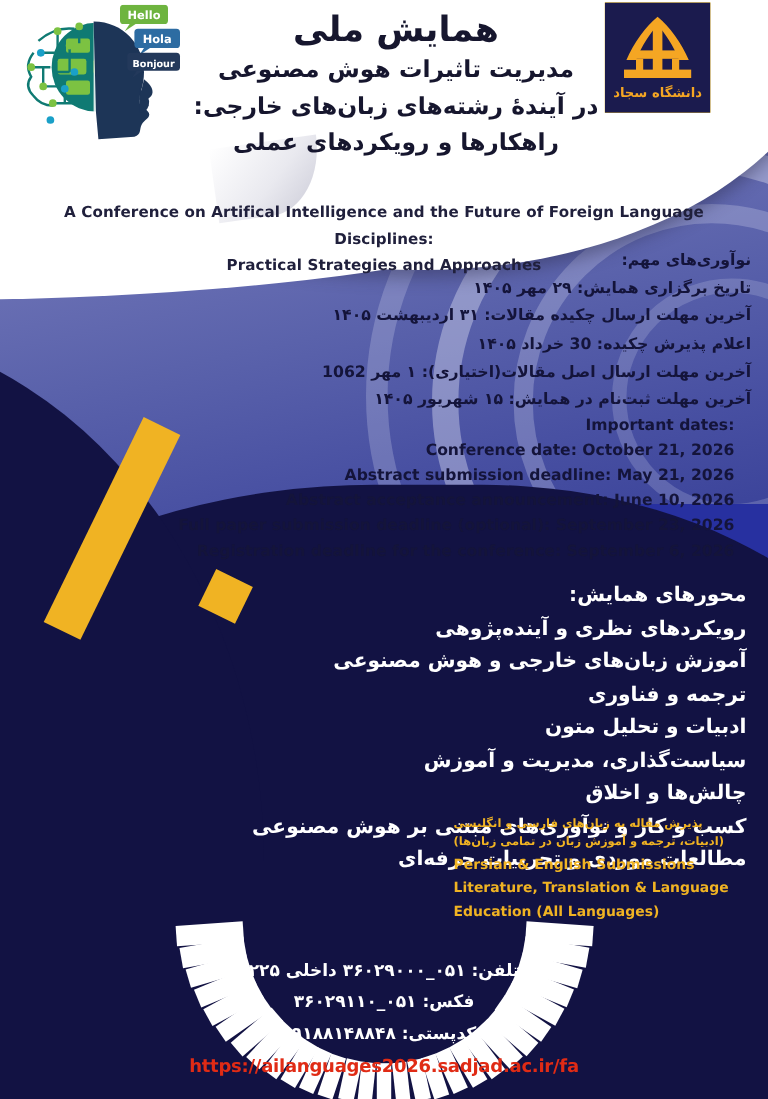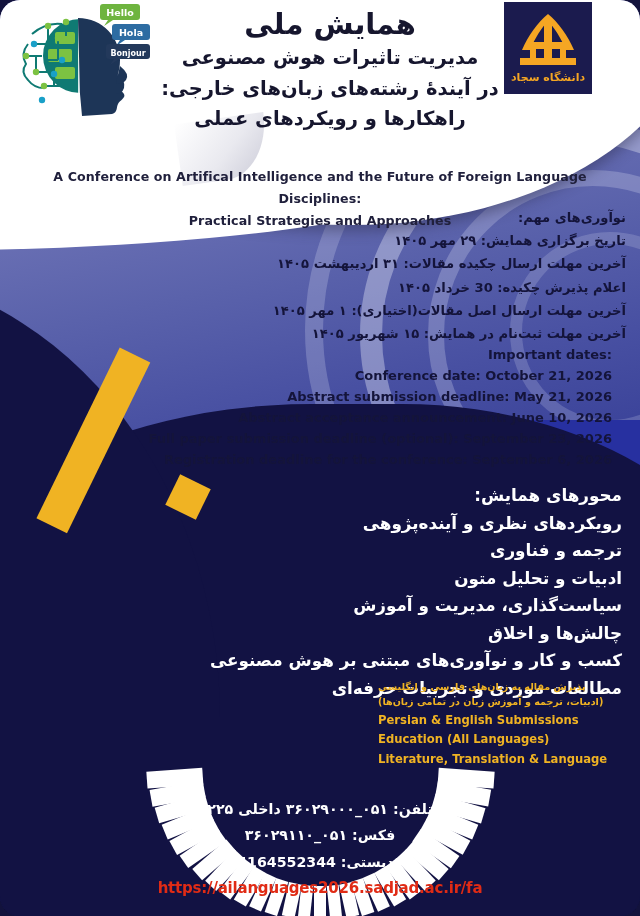--- a/index.html
+++ b/index.html
@@ -7,21 +7,20 @@
     width: 640px; height: 916px;
     background: #12123c;
     font-family: "DejaVu Sans", "Liberation Sans", sans-serif;
     overflow: hidden;
   }
   #poster {
     position: relative;
     width: 640px; height: 916px;
     overflow: hidden;
     background: #12123c;
-    border-radius: 20px;
   }
 
   
   .bg-blue {
     position: absolute; left: 0; top: 0; width: 640px; height: 916px;
     background: linear-gradient(168deg, #8b8fc4 0%, #7a7fbb 12%, #6a70b4 22%,
                 #5a62ab 32%, #4850a2 44%, #353d96 58%, #252c80 72%, #1a2066 85%, #14184f 100%);
   }
   
   .arc {
@@ -332,50 +331,51 @@
   <div id="eng-title">
     <div>A Conference on Artifical Intelligence and the Future of Foreign Language Disciplines:</div>
     <div>Practical Strategies and Approaches</div>
   </div>
 
   <div id="fa-dates">
     <div>نوآوری‌های مهم:</div>
     <div>تاریخ برگزاری همایش: ۲۹ مهر ۱۴۰۵</div>
     <div>آخرین مهلت ارسال چکیده مقالات: ۳۱ اردیبهشت ۱۴۰۵</div>
     <div>اعلام پذیرش چکیده: 30 خرداد ۱۴۰۵</div>
-    <div>آخرین مهلت ارسال اصل مقالات(اختیاری): ۱ مهر ۱۴۰۵</div>
+    <div>آخرین مهلت ارسال اصل مقالات(اختیاری): ۱ مهر 1062</div>
     <div>آخرین مهلت ثبت‌نام در همایش: ۱۵ شهریور ۱۴۰۵</div>
   </div>
 
   <div id="en-dates">
     <div>Important dates:</div>
     <div>Conference date: October 21, 2026</div>
     <div>Abstract submission deadline: May 21, 2026</div>
     <div>Abstract acceptance announcement: June 10, 2026</div>
     <div>Full paper submission deadline (optional): September 23, 2026</div>
     <div>Registration deadline for the conference: September 6, 2026</div>
   </div>
 
   <div id="topics">
     <div class="topics-head">محورهای همایش:</div>
     <div>رویکردهای نظری و آینده‌پژوهی</div>
+    <div>آموزش زبان‌های خارجی و هوش مصنوعی</div>
     <div>ترجمه و فناوری</div>
     <div>ادبیات و تحلیل متون</div>
     <div>سیاست‌گذاری، مدیریت و آموزش</div>
     <div>چالش‌ها و اخلاق</div>
     <div>کسب و کار و نوآوری‌های مبتنی بر هوش مصنوعی</div>
     <div>مطالعات موردی و تجربیات حرفه‌ای</div>
   </div>
 
   <div id="submissions">
     <div class="fa-line">پذیرش مقاله به زبان‌های فارسی و انگلیسی</div>
     <div class="fa-line">(ادبیات، ترجمه و آموزش زبان در تمامی زبان‌ها)</div>
     <div class="en-line">Persian &amp; English Submissions</div>
+    <div class="en-line">Literature, Translation &amp; Language</div>
     <div class="en-line">Education (All Languages)</div>
-    <div class="en-line">Literature, Translation &amp; Language</div>
   </div>
 
   <div id="tick-arc">
       <div class="tick" style="height: 56px; width: 17px; margin-left: -8.5px; transform: rotate(-86deg);"></div>
       <div class="tick" style="height: 54.1429px; width: 16.6429px; margin-left: -8.32143px; transform: rotate(-79.8571deg);"></div>
       <div class="tick" style="height: 52.2857px; width: 16.2857px; margin-left: -8.14286px; transform: rotate(-73.7143deg);"></div>
       <div class="tick" style="height: 50.4286px; width: 15.9286px; margin-left: -7.96429px; transform: rotate(-67.5714deg);"></div>
       <div class="tick" style="height: 48.5714px; width: 15.5714px; margin-left: -7.78571px; transform: rotate(-61.4286deg);"></div>
       <div class="tick" style="height: 46.7143px; width: 15.2143px; margin-left: -7.60714px; transform: rotate(-55.2857deg);"></div>
       <div class="tick" style="height: 44.8571px; width: 14.8571px; margin-left: -7.42857px; transform: rotate(-49.1429deg);"></div>
@@ -399,17 +399,17 @@
       <div class="tick" style="height: 48.5714px; width: 15.5714px; margin-left: -7.78571px; transform: rotate(61.4286deg);"></div>
       <div class="tick" style="height: 50.4286px; width: 15.9286px; margin-left: -7.96429px; transform: rotate(67.5714deg);"></div>
       <div class="tick" style="height: 52.2857px; width: 16.2857px; margin-left: -8.14286px; transform: rotate(73.7143deg);"></div>
       <div class="tick" style="height: 54.1429px; width: 16.6429px; margin-left: -8.32143px; transform: rotate(79.8571deg);"></div>
       <div class="tick" style="height: 56px; width: 17px; margin-left: -8.5px; transform: rotate(86deg);"></div>
     </div>
 
   <div id="contact">
     <div class="c-line">تلفن: ۰۵۱_۳۶۰۲۹۰۰۰ داخلی ۲۲۵</div>
     <div class="c-line">فکس: ۰۵۱_۳۶۰۲۹۱۱۰</div>
-    <div class="c-line">کدپستی: 4164552344</div>
+    <div class="c-line">کدپستی: ۹۱۸۸۱۴۸۸۴۸</div>
     <div class="c-url">https://ailanguages2026.sadjad.ac.ir/fa</div>
   </div>
 
 </div>
 
 </body></html>

